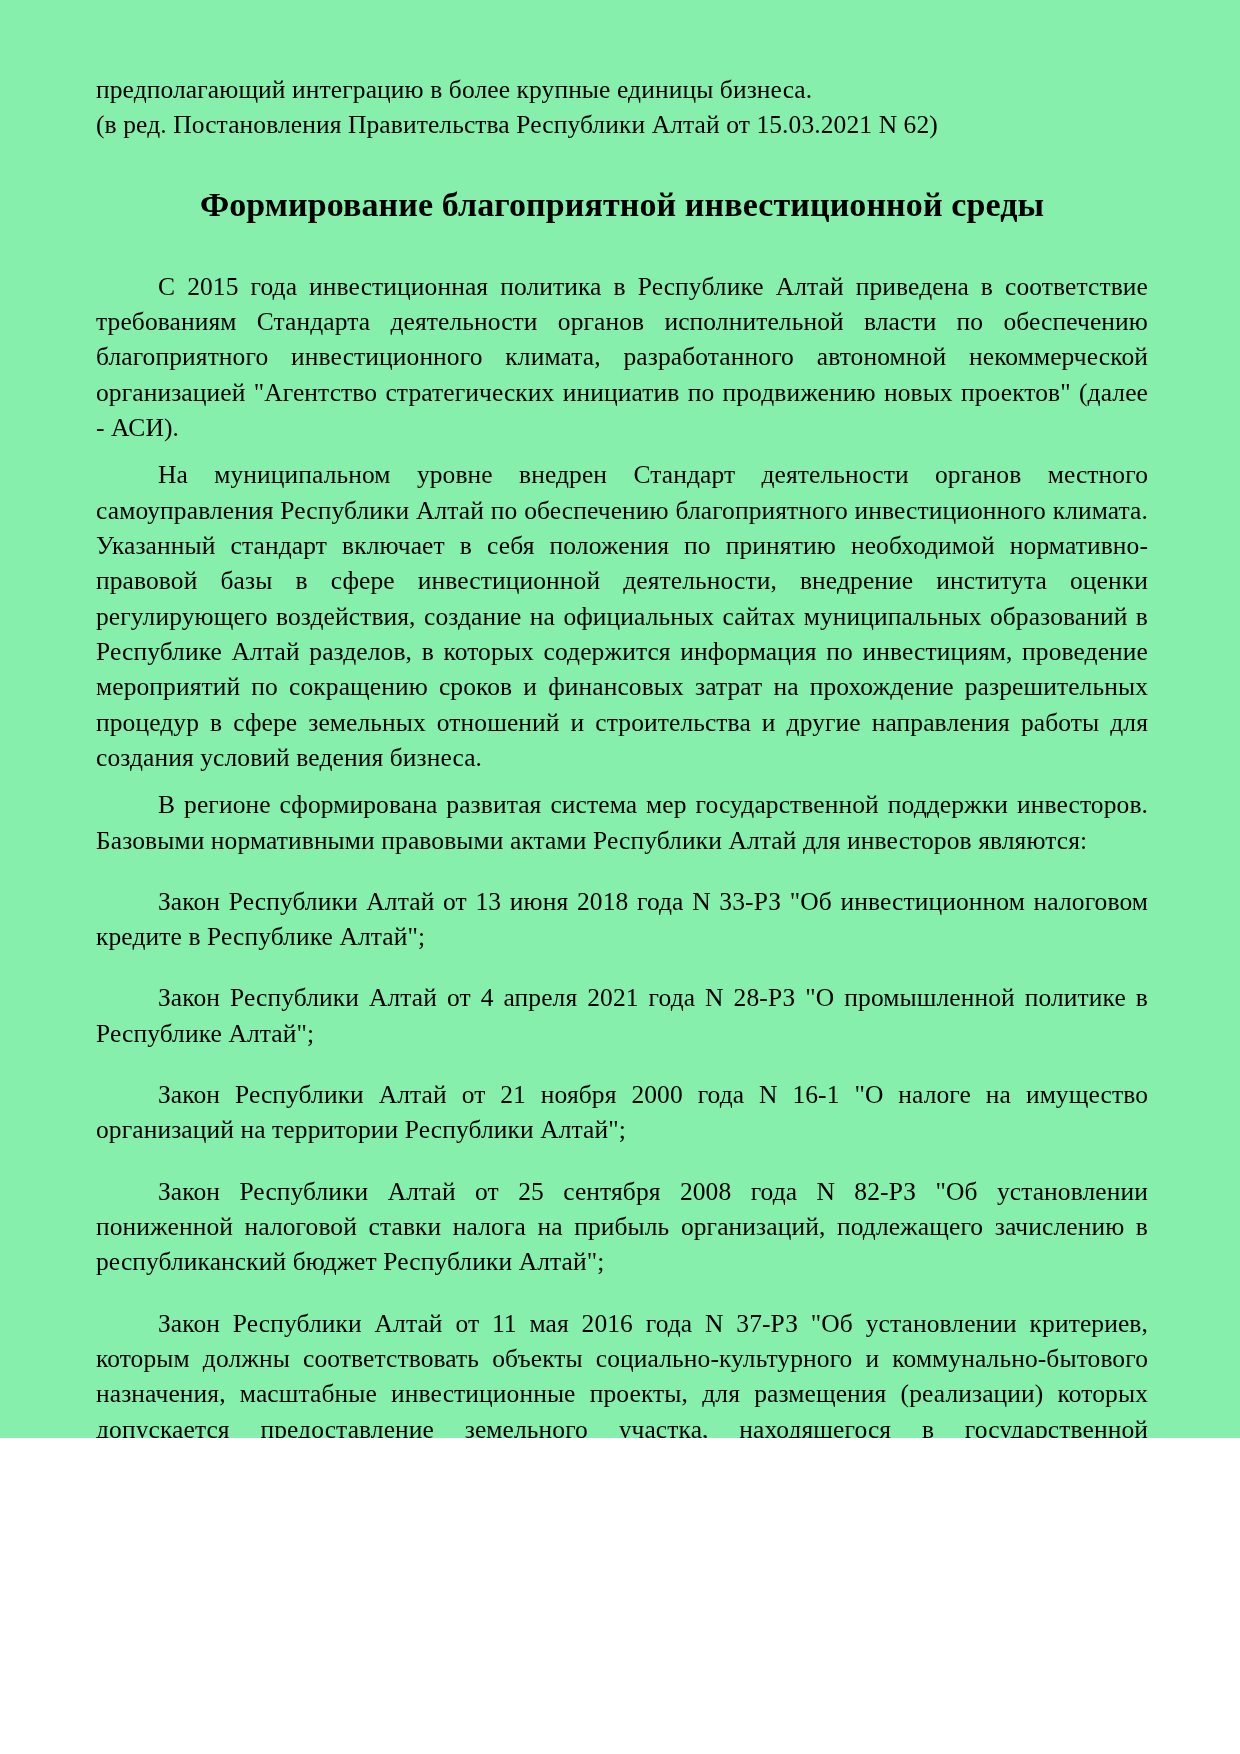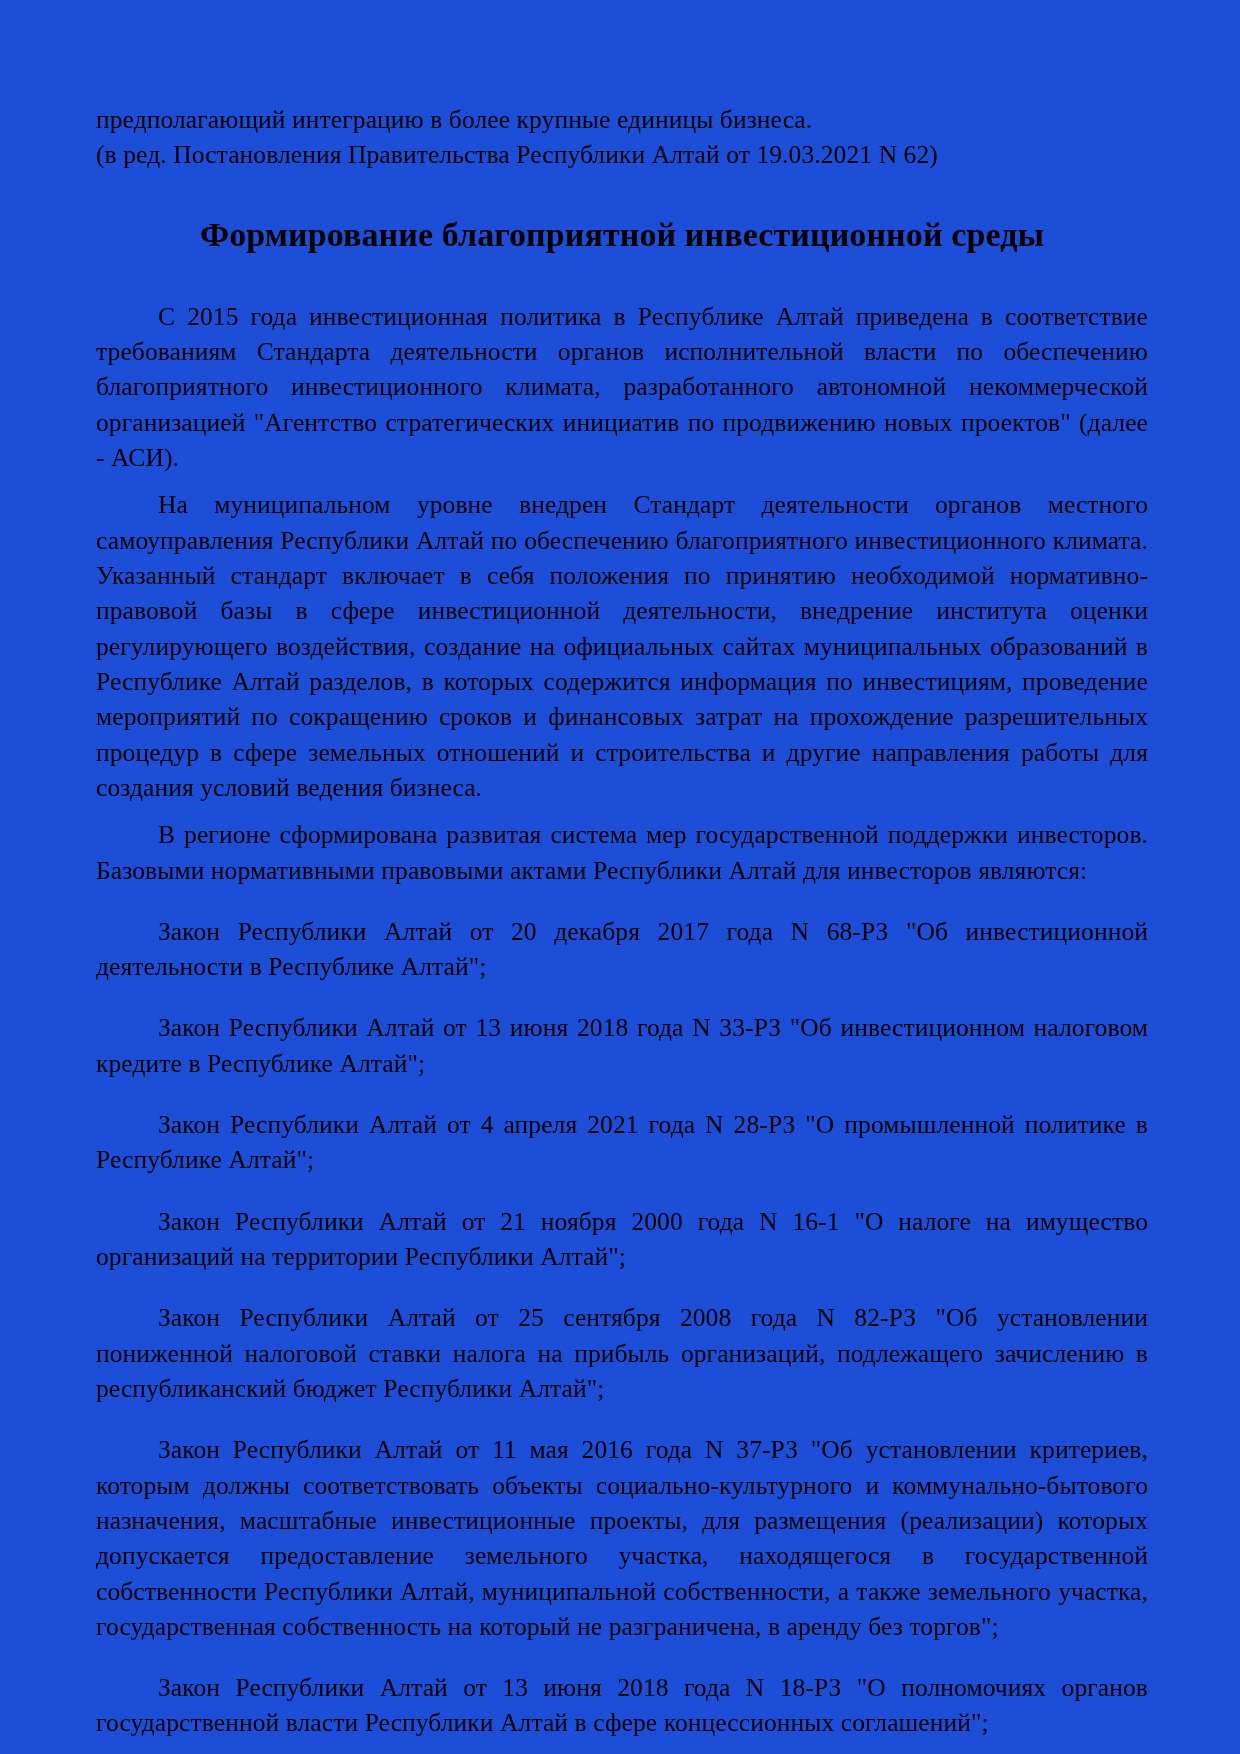--- a/index.html
+++ b/index.html
@@ -8,24 +8,24 @@
     padding: 0;
     background: #ffffff;
   }
   body {
     font-family: "Liberation Serif", "DejaVu Serif", serif;
     color: #000000;
   }
   .page {
     position: relative;
     width: 1240px;
-    height: 1754px;
-    background: #1d4ed8;
+    height: 1438px;
+    background: #86efac;
     box-sizing: border-box;
-    padding: 102px 92px 60px 96px;
+    padding: 72px 92px 60px 96px;
     overflow: hidden;
   }
   .doc-body {
     width: 1052px;
   }
   p {
     margin: 0;
     font-size: 25.5px;
     line-height: 1.385;
     text-align: justify;
@@ -61,31 +61,30 @@
     text-align-last: left;
   }
 </style>
 </head>
 <body>
 
 <div class="page">
   <div class="doc-body">
 
     <p class="flush">предполагающий интеграцию в более крупные единицы бизнеса.</p>
-    <p class="flush no-justify-last">(в ред. Постановления Правительства Республики Алтай от 19.03.2021 N 62)</p>
+    <p class="flush no-justify-last">(в ред. Постановления Правительства Республики Алтай от 15.03.2021 N 62)</p>
 
     <div class="heading-block">
       <h1 class="heading">Формирование благоприятной инвестиционной среды</h1>
     </div>
 
     <p class="indent">С 2015 года инвестиционная политика в Республике Алтай приведена в соответствие требованиям Стандарта деятельности органов исполнительной власти по обеспечению благоприятного инвестиционного климата, разработанного автономной некоммерческой организацией "Агентство стратегических инициатив по продвижению новых проектов" (далее - АСИ).</p>
     <p class="indent gap-para">На муниципальном уровне внедрен Стандарт деятельности органов местного самоуправления Республики Алтай по обеспечению благоприятного инвестиционного климата. Указанный стандарт включает в себя положения по принятию необходимой нормативно-правовой базы в сфере инвестиционной деятельности, внедрение института оценки регулирующего воздействия, создание на официальных сайтах муниципальных образований в Республике Алтай разделов, в которых содержится информация по инвестициям, проведение мероприятий по сокращению сроков и финансовых затрат на прохождение разрешительных процедур в сфере земельных отношений и строительства и другие направления работы для создания условий ведения бизнеса.</p>
     <p class="indent gap-para">В регионе сформирована развитая система мер государственной поддержки инвесторов. Базовыми нормативными правовыми актами Республики Алтай для инвесторов являются:</p>
 
-    <p class="indent gap-item">Закон Республики Алтай от 20 декабря 2017 года N 68-РЗ "Об инвестиционной деятельности в Республике Алтай";</p>
     <p class="indent gap-item">Закон Республики Алтай от 13 июня 2018 года N 33-РЗ "Об инвестиционном налоговом кредите в Республике Алтай";</p>
     <p class="indent gap-item">Закон Республики Алтай от 4 апреля 2021 года N 28-РЗ "О промышленной политике в Республике Алтай";</p>
     <p class="indent gap-item">Закон Республики Алтай от 21 ноября 2000 года N 16-1 "О налоге на имущество организаций на территории Республики Алтай";</p>
     <p class="indent gap-item">Закон Республики Алтай от 25 сентября 2008 года N 82-РЗ "Об установлении пониженной налоговой ставки налога на прибыль организаций, подлежащего зачислению в республиканский бюджет Республики Алтай";</p>
     <p class="indent gap-item">Закон Республики Алтай от 11 мая 2016 года N 37-РЗ "Об установлении критериев, которым должны соответствовать объекты социально-культурного и коммунально-бытового назначения, масштабные инвестиционные проекты, для размещения (реализации) которых допускается предоставление земельного участка, находящегося в государственной собственности Республики Алтай, муниципальной собственности, а также земельного участка, государственная собственность на который не разграничена, в аренду без торгов";</p>
     <p class="indent gap-item">Закон Республики Алтай от 13 июня 2018 года N 18-РЗ "О полномочиях органов государственной власти Республики Алтай в сфере концессионных соглашений";</p>
 
   </div>
 </div>
 

